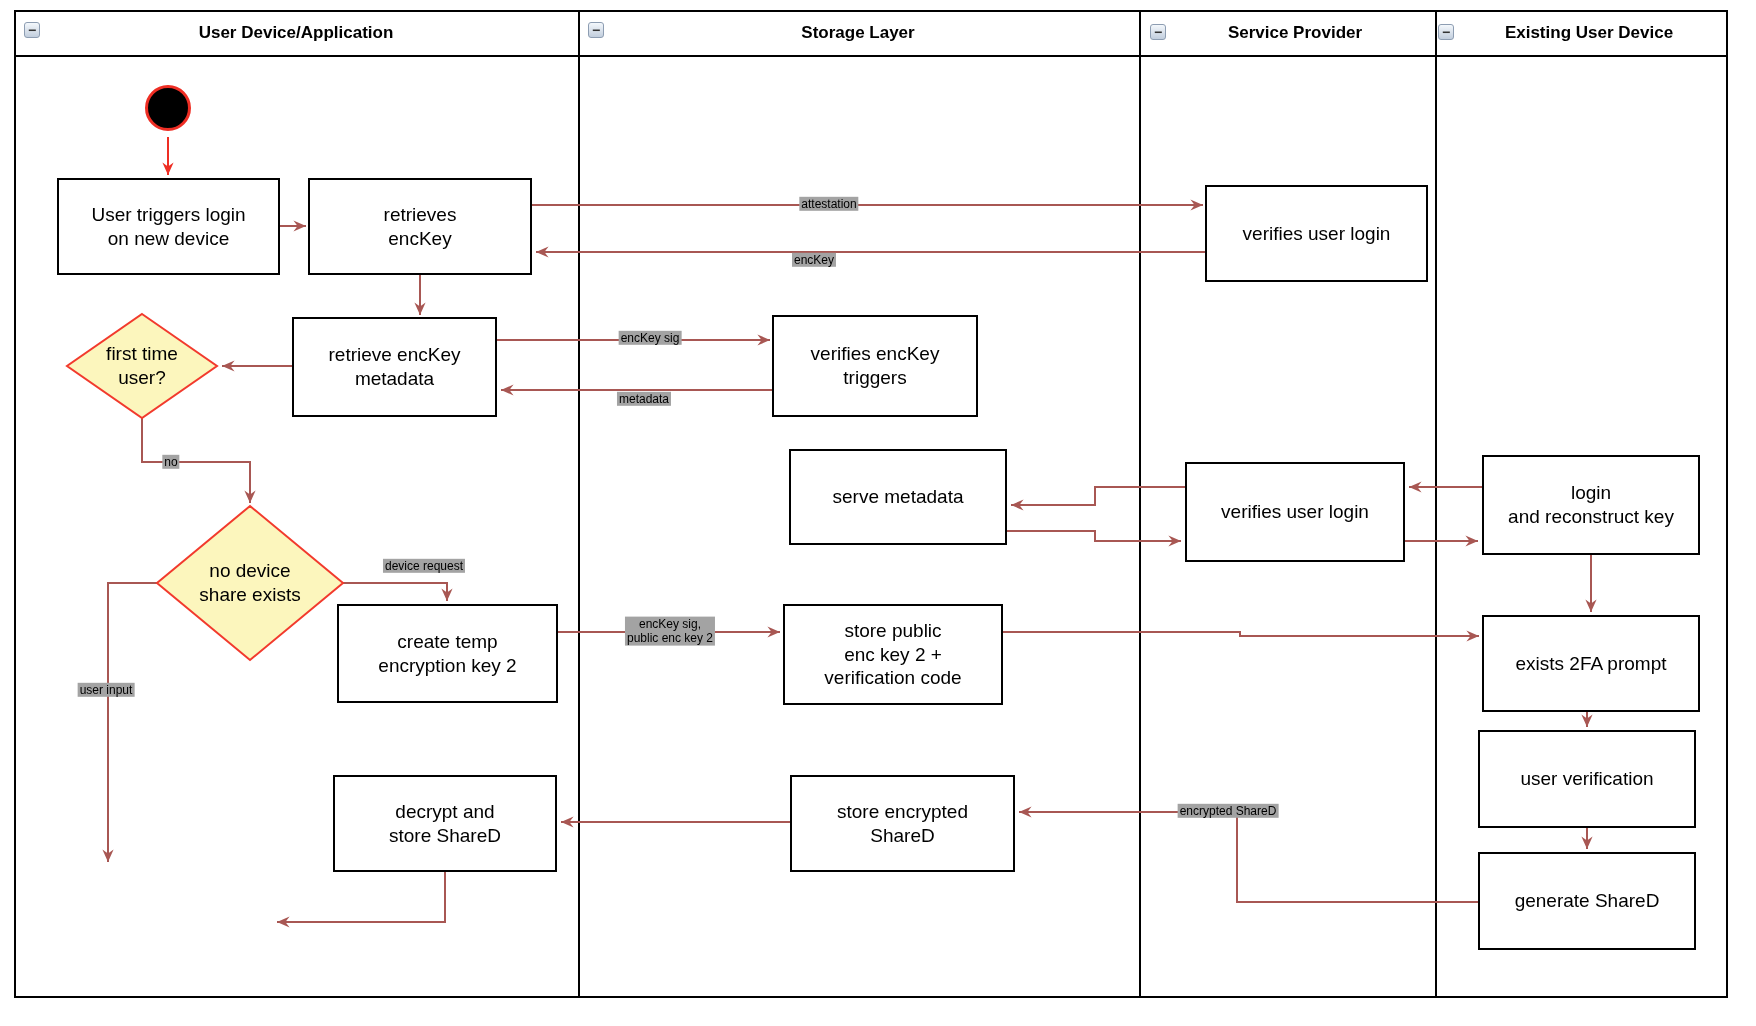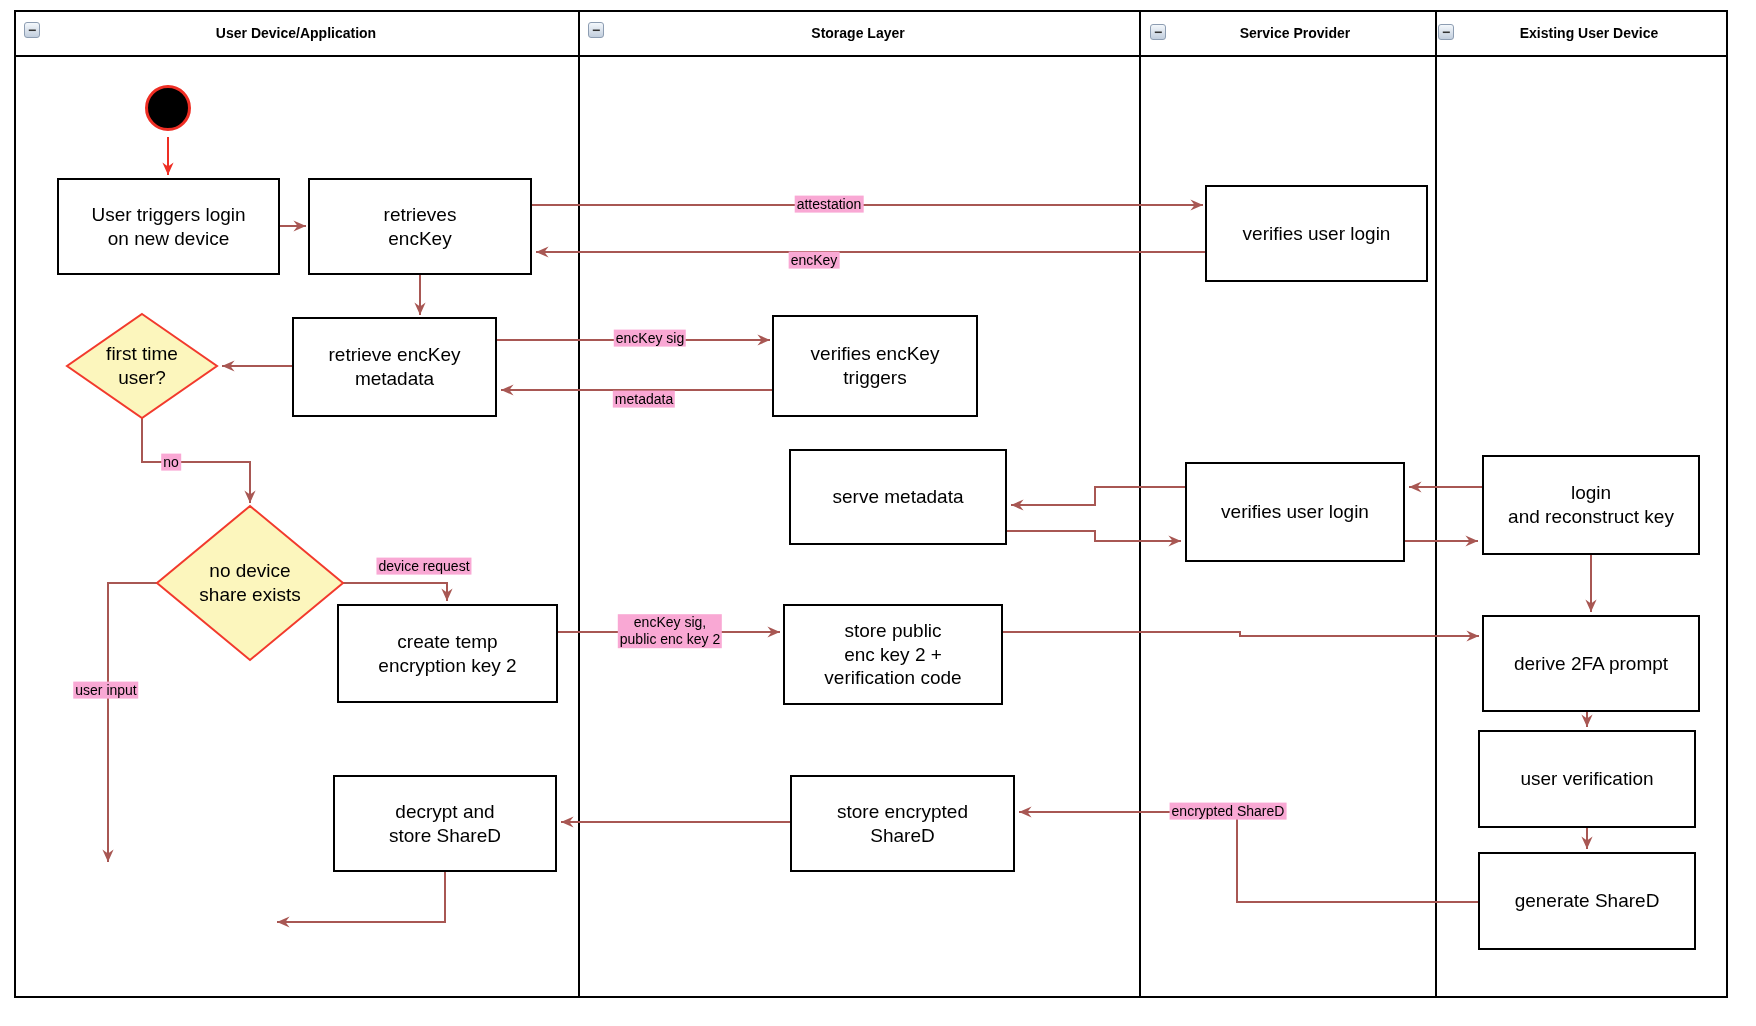--- a/index.html
+++ b/index.html
@@ -7,21 +7,21 @@
     position:relative;width:1756px;height:1026px;background:#ffffff;
     font-family:"Liberation Sans","DejaVu Sans",sans-serif;color:#000;
     overflow:hidden;
   }
   
   .frame{position:absolute;left:14px;top:10px;width:1714px;height:988px;border:2px solid #000;box-sizing:border-box;background:#fff;}
   .vline{position:absolute;top:10px;height:988px;width:2px;background:#000;}
   .hline{position:absolute;left:14px;top:55px;width:1714px;height:2px;background:#000;}
   .lane-title{
     position:absolute;top:33px;transform:translate(-50%,-50%);
-    font-size:14px;font-weight:bold;white-space:nowrap;
+    font-size:17px;font-weight:bold;white-space:nowrap;
   }
   .collapse{
     position:absolute;width:16px;height:16px;box-sizing:border-box;
     border:1px solid #8d9db2;border-radius:3px;
     background:linear-gradient(#f4f8fc,#c2cedd);
     font-size:14px;font-weight:bold;color:#333;
     display:flex;align-items:center;justify-content:center;line-height:14px;
     cursor:pointer;
   }
   
@@ -31,21 +31,21 @@
     font-size:19px;line-height:1.25;white-space:pre-line;padding:4px;
   }
   
   .dlabel{
     position:absolute;transform:translate(-50%,-50%);text-align:center;
     font-size:19px;line-height:1.25;white-space:pre-line;
   }
   
   .elabel{
     position:absolute;transform:translate(-50%,-50%);text-align:center;
-    font-size:14px;line-height:1.2;white-space:pre-line;background:#f9a8d4;padding:0 2px;
+    font-size:12px;line-height:1.2;white-space:pre-line;background:#a3a3a3;padding:0 2px;
   }
   
   .start-node{
     position:absolute;left:145px;top:85px;width:46px;height:46px;border-radius:50%;
     background:#000;border:3px solid var(--start-accent);box-sizing:border-box;
   }
   svg.wires{position:absolute;left:0;top:0;width:1756px;height:1026px;pointer-events:none;}
   .connector{stroke:var(--connector-color);stroke-width:2;fill:none;}
   .connector-start{stroke:var(--start-accent);stroke-width:2;fill:none;}
   .head-brick{fill:var(--connector-color);}
@@ -123,21 +123,21 @@
 triggers</div>
   <div class="node" style="left:789px;top:449px;width:218px;height:96px;">serve metadata</div>
   <div class="node" style="left:1185px;top:462px;width:220px;height:100px;">verifies user login</div>
   <div class="node" style="left:1482px;top:455px;width:218px;height:100px;">login
 and reconstruct key</div>
   <div class="node" style="left:337px;top:604px;width:221px;height:99px;">create temp
 encryption key 2</div>
   <div class="node" style="left:783px;top:604px;width:220px;height:101px;">store public
 enc key 2 +
 verification code</div>
-  <div class="node" style="left:1482px;top:615px;width:218px;height:97px;">derive 2FA prompt</div>
+  <div class="node" style="left:1482px;top:615px;width:218px;height:97px;">exists 2FA prompt</div>
   <div class="node" style="left:1478px;top:730px;width:218px;height:98px;">user verification</div>
   <div class="node" style="left:333px;top:775px;width:224px;height:97px;">decrypt and
 store ShareD</div>
   <div class="node" style="left:1478px;top:852px;width:218px;height:98px;">generate ShareD</div>
   <div class="node" style="left:790px;top:775px;width:225px;height:97px;">store encrypted
 ShareD</div>
 
   <div class="dlabel" style="left:142px;top:366px;">first time
 user?</div>
   <div class="dlabel" style="left:250px;top:583px;">no device

